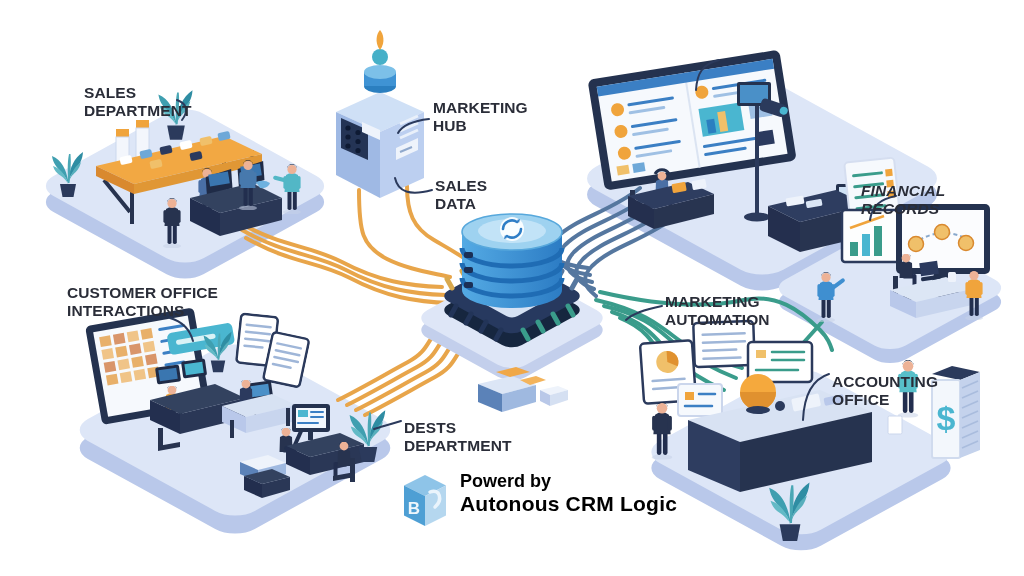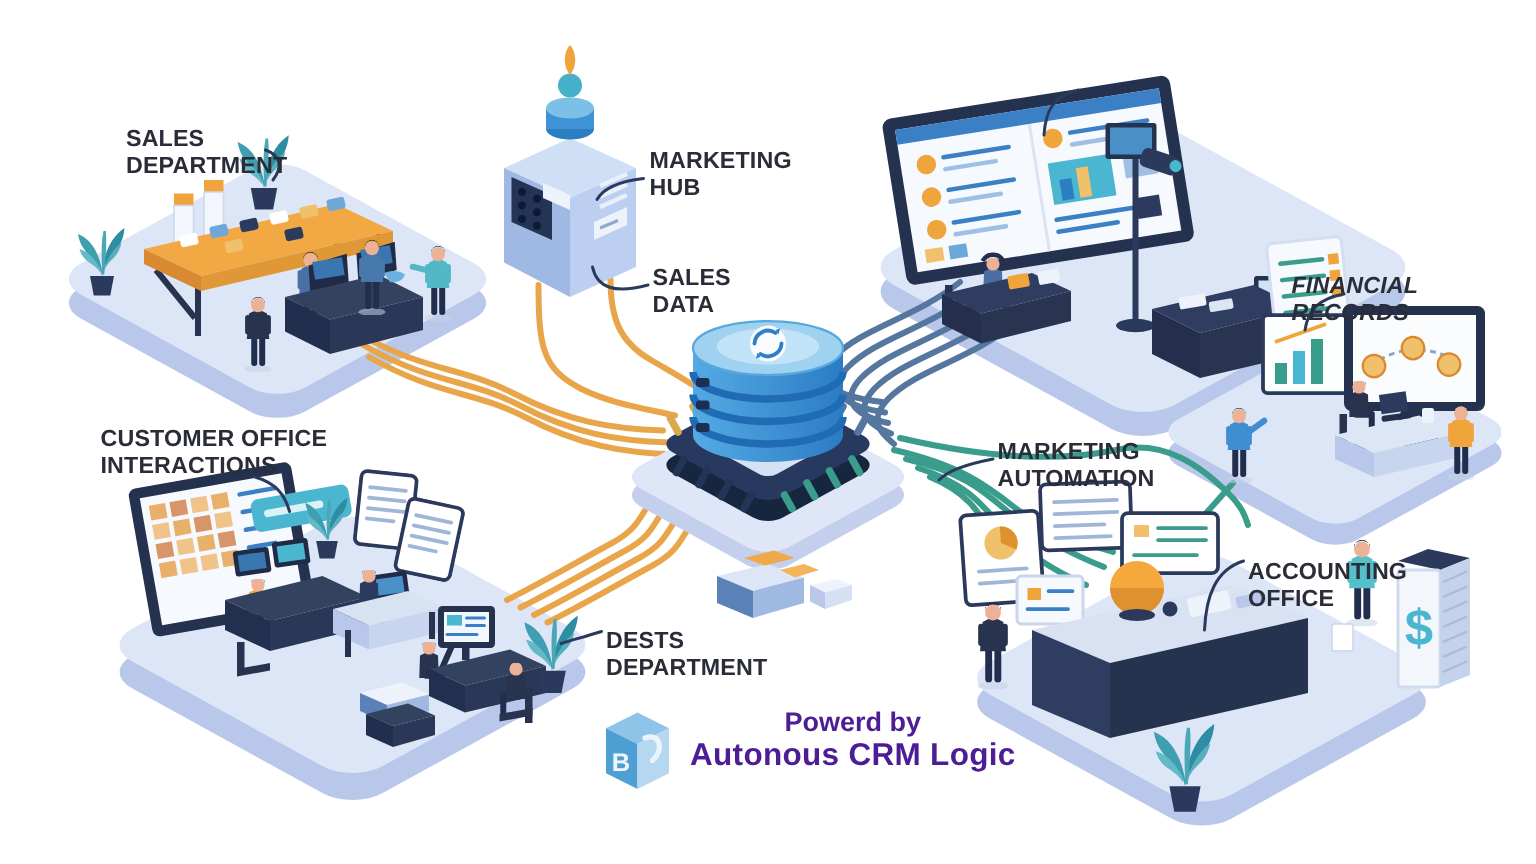--- a/index.html
+++ b/index.html
@@ -8,21 +8,21 @@
     overflow:hidden;font-family:"Liberation Sans",sans-serif;
   }
   .stage svg.scene{position:absolute;left:0;top:0;}
   .label{
     position:absolute;font-weight:bold;font-size:15.5px;line-height:1.16;
     color:#2a2d38;white-space:pre-line;letter-spacing:.1px;
   }
   .footer{
     position:absolute;left:400px;top:472px;display:flex;align-items:flex-start;gap:10px;
   }
-  .footer-text{text-align:center;color:#4c1d95;}
+  .footer-text{text-align:left;color:#000000;}
   .footer-line1{font-size:18px;font-weight:bold;line-height:1.1;}
   .footer-line2{font-size:21px;font-weight:bold;letter-spacing:.2px;line-height:1.15;}
 </style>
 </head>
 <body>
 
 <div class="stage">
 
 <svg class="scene" width="1024" height="576" viewBox="0 0 1024 576">
   <defs>

